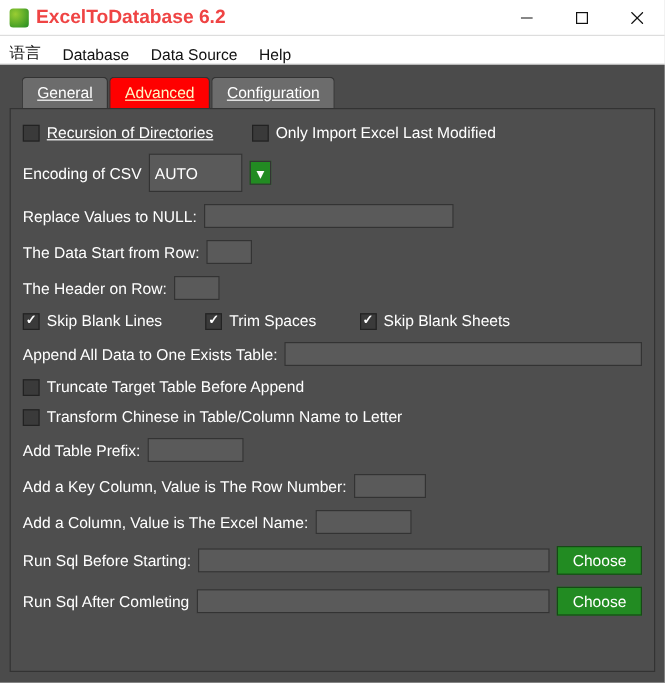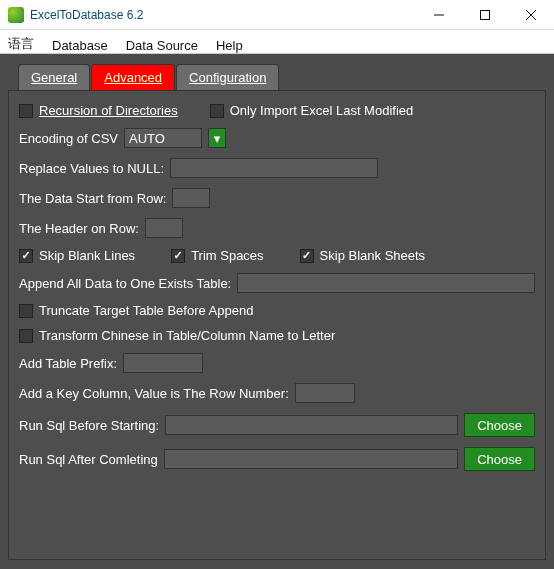--- a/index.html
+++ b/index.html
@@ -20,22 +20,23 @@
   }
   .titlebar-icon {
     width: 16px; height: 16px;
     margin: 0 6px 0 8px;
     background: radial-gradient(circle at 30% 30%, #9acd32 0%, #228B22 100%);
     border-radius: 3px;
     position: relative;
   }
   .titlebar-title {
     flex: 1;
-    font-size: 12px;
-    color: #0c4a6e;
+    font-size: 16px;
+    color: #ef4444;
+    font-weight: bold;
   }
   .win-controls {
     display: flex;
     height: 100%;
   }
   .win-btn {
     width: 46px;
     height: 100%;
     display: flex;
     align-items: center;
@@ -125,21 +126,21 @@
     height: 20px;
     min-width: 30px;
     flex: 0 0 auto;
     color: #fff;
     padding: 0 4px;
     font-size: 13px;
   }
   .select {
     background: #5a5a5a;
     border: 1px solid #333;
-    height: 20px;
+    height: 32px;
     color: #fff;
     display: flex;
     align-items: center;
     padding: 0 4px;
   }
   .select-arrow {
     background: #228B22;
     width: 18px;
     height: 20px;
     display: flex;
@@ -263,20 +264,24 @@
     <div class="row">
       <span class="label">Add Table Prefix:</span>
       <div class="input" style="width:80px"></div>
     </div>
 
     <div class="row">
       <span class="label">Add a Key Column, Value is The Row Number:</span>
       <div class="input" style="width:60px"></div>
     </div>
 
+    <div class="row">
+      <span class="label">Add a Column, Value is The Excel Name:</span>
+      <div class="input" style="width:80px"></div>
+    </div>
 
     <div class="row">
       <span class="label">Run Sql Before Starting:</span>
       <div class="input grow"></div>
       <div class="btn-choose">Choose</div>
     </div>
 
     <div class="row" style="margin-bottom:0">
       <span class="label">Run Sql After Comleting</span>
       <div class="input grow"></div>

